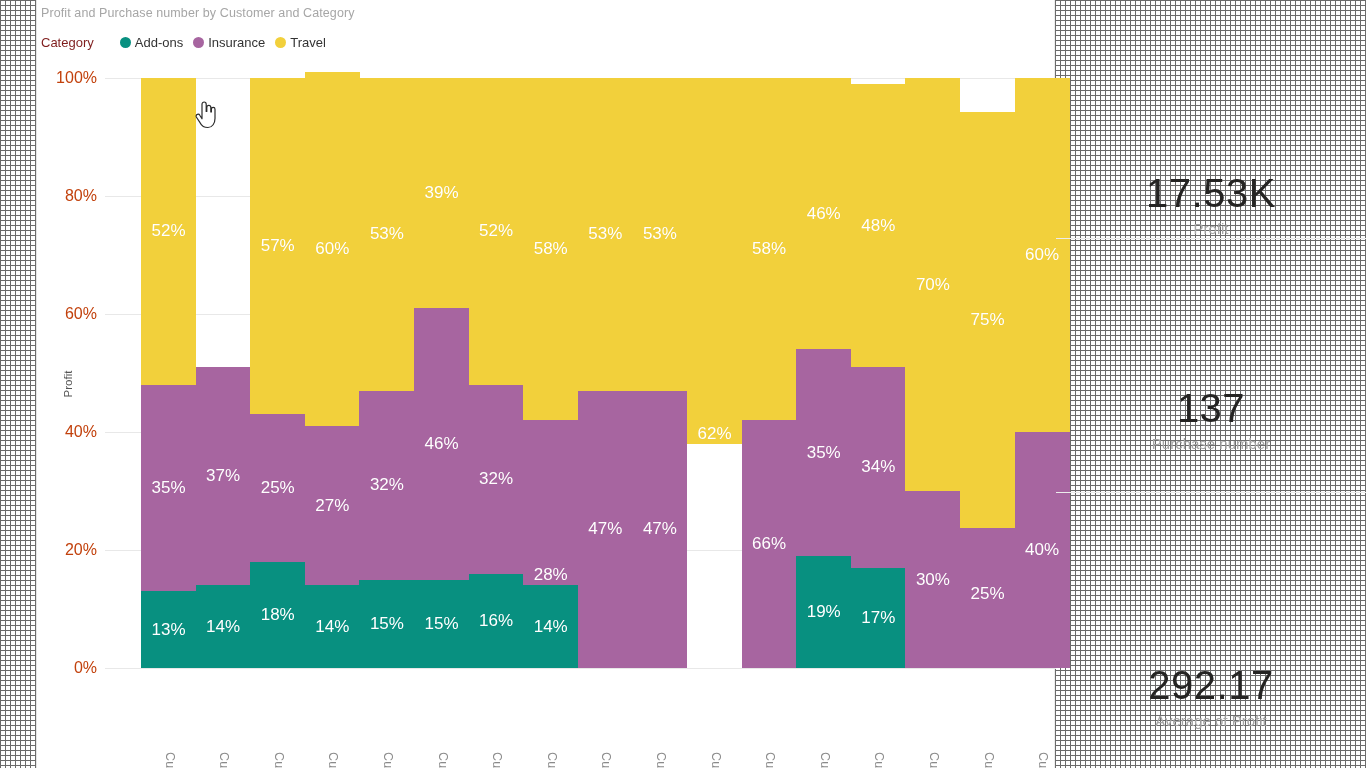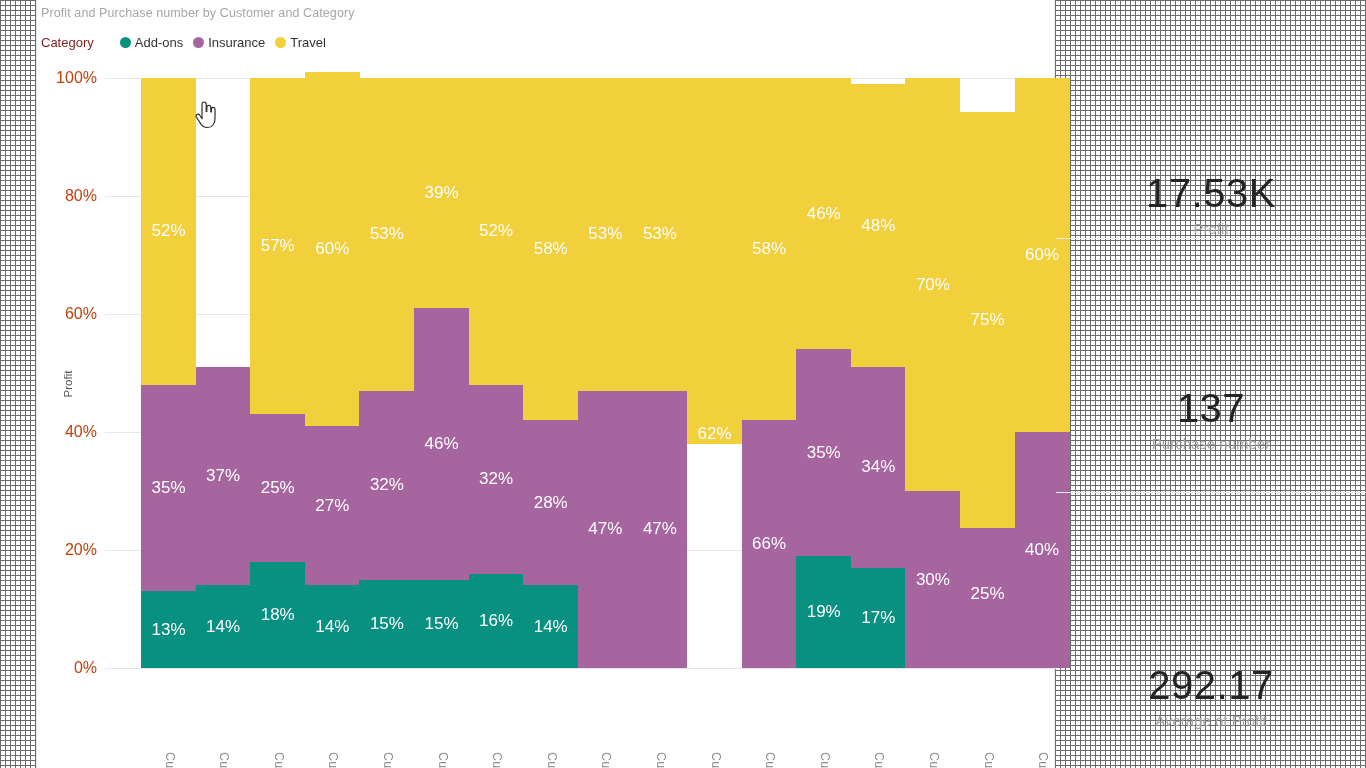--- a/index.html
+++ b/index.html
@@ -258,21 +258,21 @@
           </div>
           <div class="seg" style="background: rgb(242, 208, 59); height: 306.8px; bottom: 283.2px;">
             <span class="seg-label">52%</span>
           </div>
         </div>
         <div class="x-label" style="left: 383.1px;">Customer 3</div>
         <div class="bar-col" style="left: 418.2px; width: 55px;">
           <div class="seg" style="background: rgb(8, 144, 128); height: 82.6px; bottom: 0px;">
             <span class="seg-label">14%</span>
           </div>
-          <div class="seg" style="background: rgb(167, 101, 160); height: 165.2px; bottom: 82.6px;">
+          <div class="seg" style="background: rgb(167, 101, 160); height: 165.2px; bottom: 82.6px; align-items: flex-end;">
             <span class="seg-label">28%</span>
           </div>
           <div class="seg" style="background: rgb(242, 208, 59); height: 342.2px; bottom: 247.8px;">
             <span class="seg-label">58%</span>
           </div>
         </div>
         <div class="x-label" style="left: 437.7px;">Customer 6</div>
         <div class="bar-col" style="left: 472.8px; width: 55px;">
           <div class="seg" style="background: rgb(167, 101, 160); height: 277.3px; bottom: 0px;">
             <span class="seg-label">47%</span>

